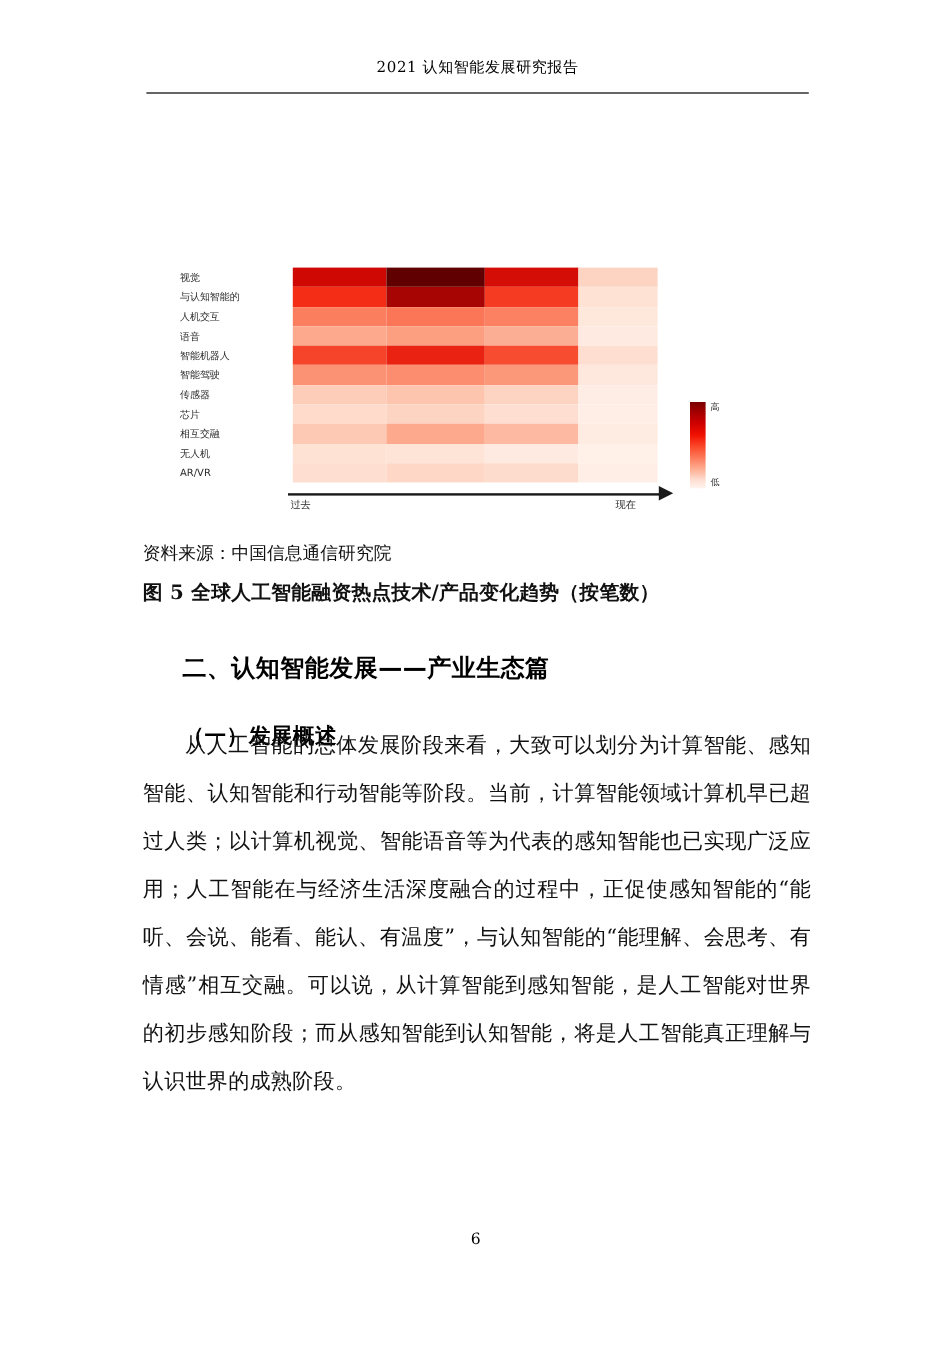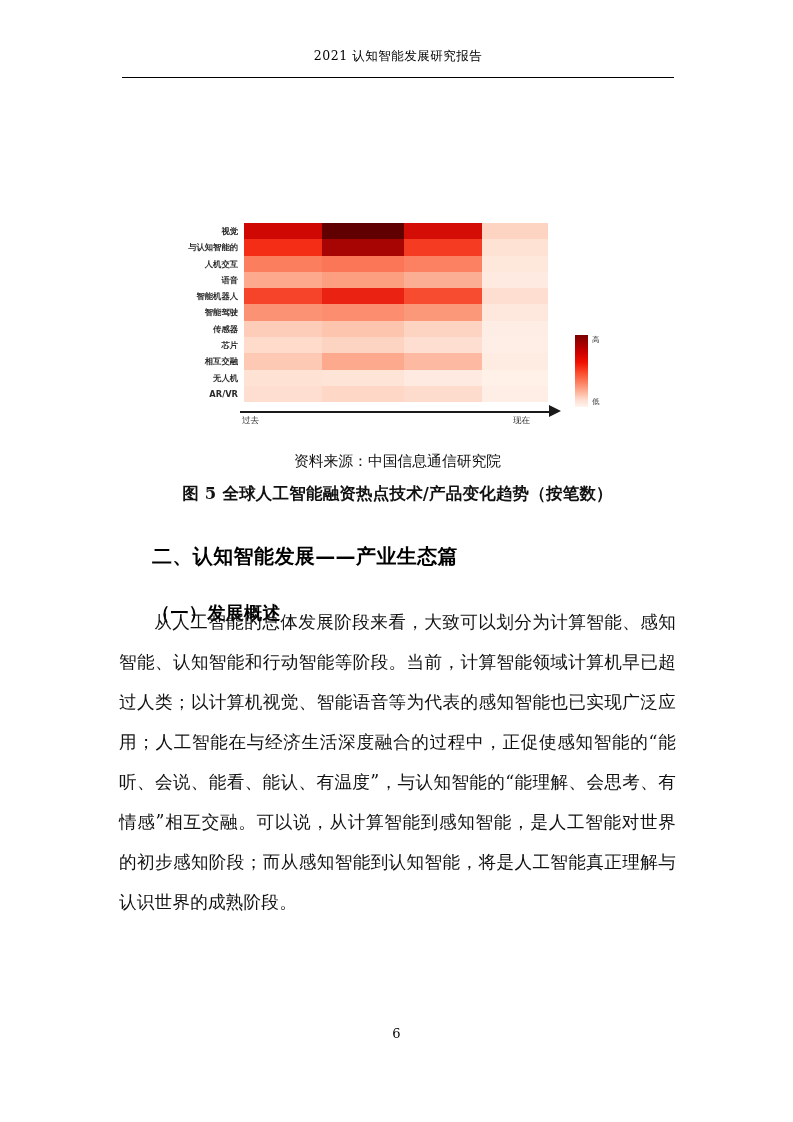--- a/index.html
+++ b/index.html
@@ -80,22 +80,20 @@
     left: 150px;
     top: 215px;
     width: 470px;
     height: 225px;
   }
   .hm-labels {
     position: absolute;
     left: 0px;
     top: 8px;
     width: 88px;
-    text-align: right;
-    font-weight: bold;
   }
   .hm-label {
     height: 16.3px;
     line-height: 16.3px;
     font-size: 8.3px;
     font-family: "DejaVu Sans", "Liberation Sans", sans-serif;
     color: #2b2b2b;
     white-space: nowrap;
     overflow: hidden;
   }
@@ -159,30 +157,30 @@
   }
   .cbar-hi { top: 120px; }
   .cbar-lo { top: 182px; }
 
   
   .fig-source {
     position: absolute;
     left: 119px;
     top: 452px;
     width: 557px;
-    text-align: center;
+    text-align: left;
     font-size: 14.8px;
     color: #111;
   }
   .fig-caption {
     position: absolute;
     left: 119px;
     top: 483px;
     width: 557px;
-    text-align: center;
+    text-align: left;
     font-size: 16.5px;
     font-weight: bold;
     color: #111;
     letter-spacing: 0.2px;
   }
 
   
   .page-number {
     position: absolute;
     top: 1026px;

